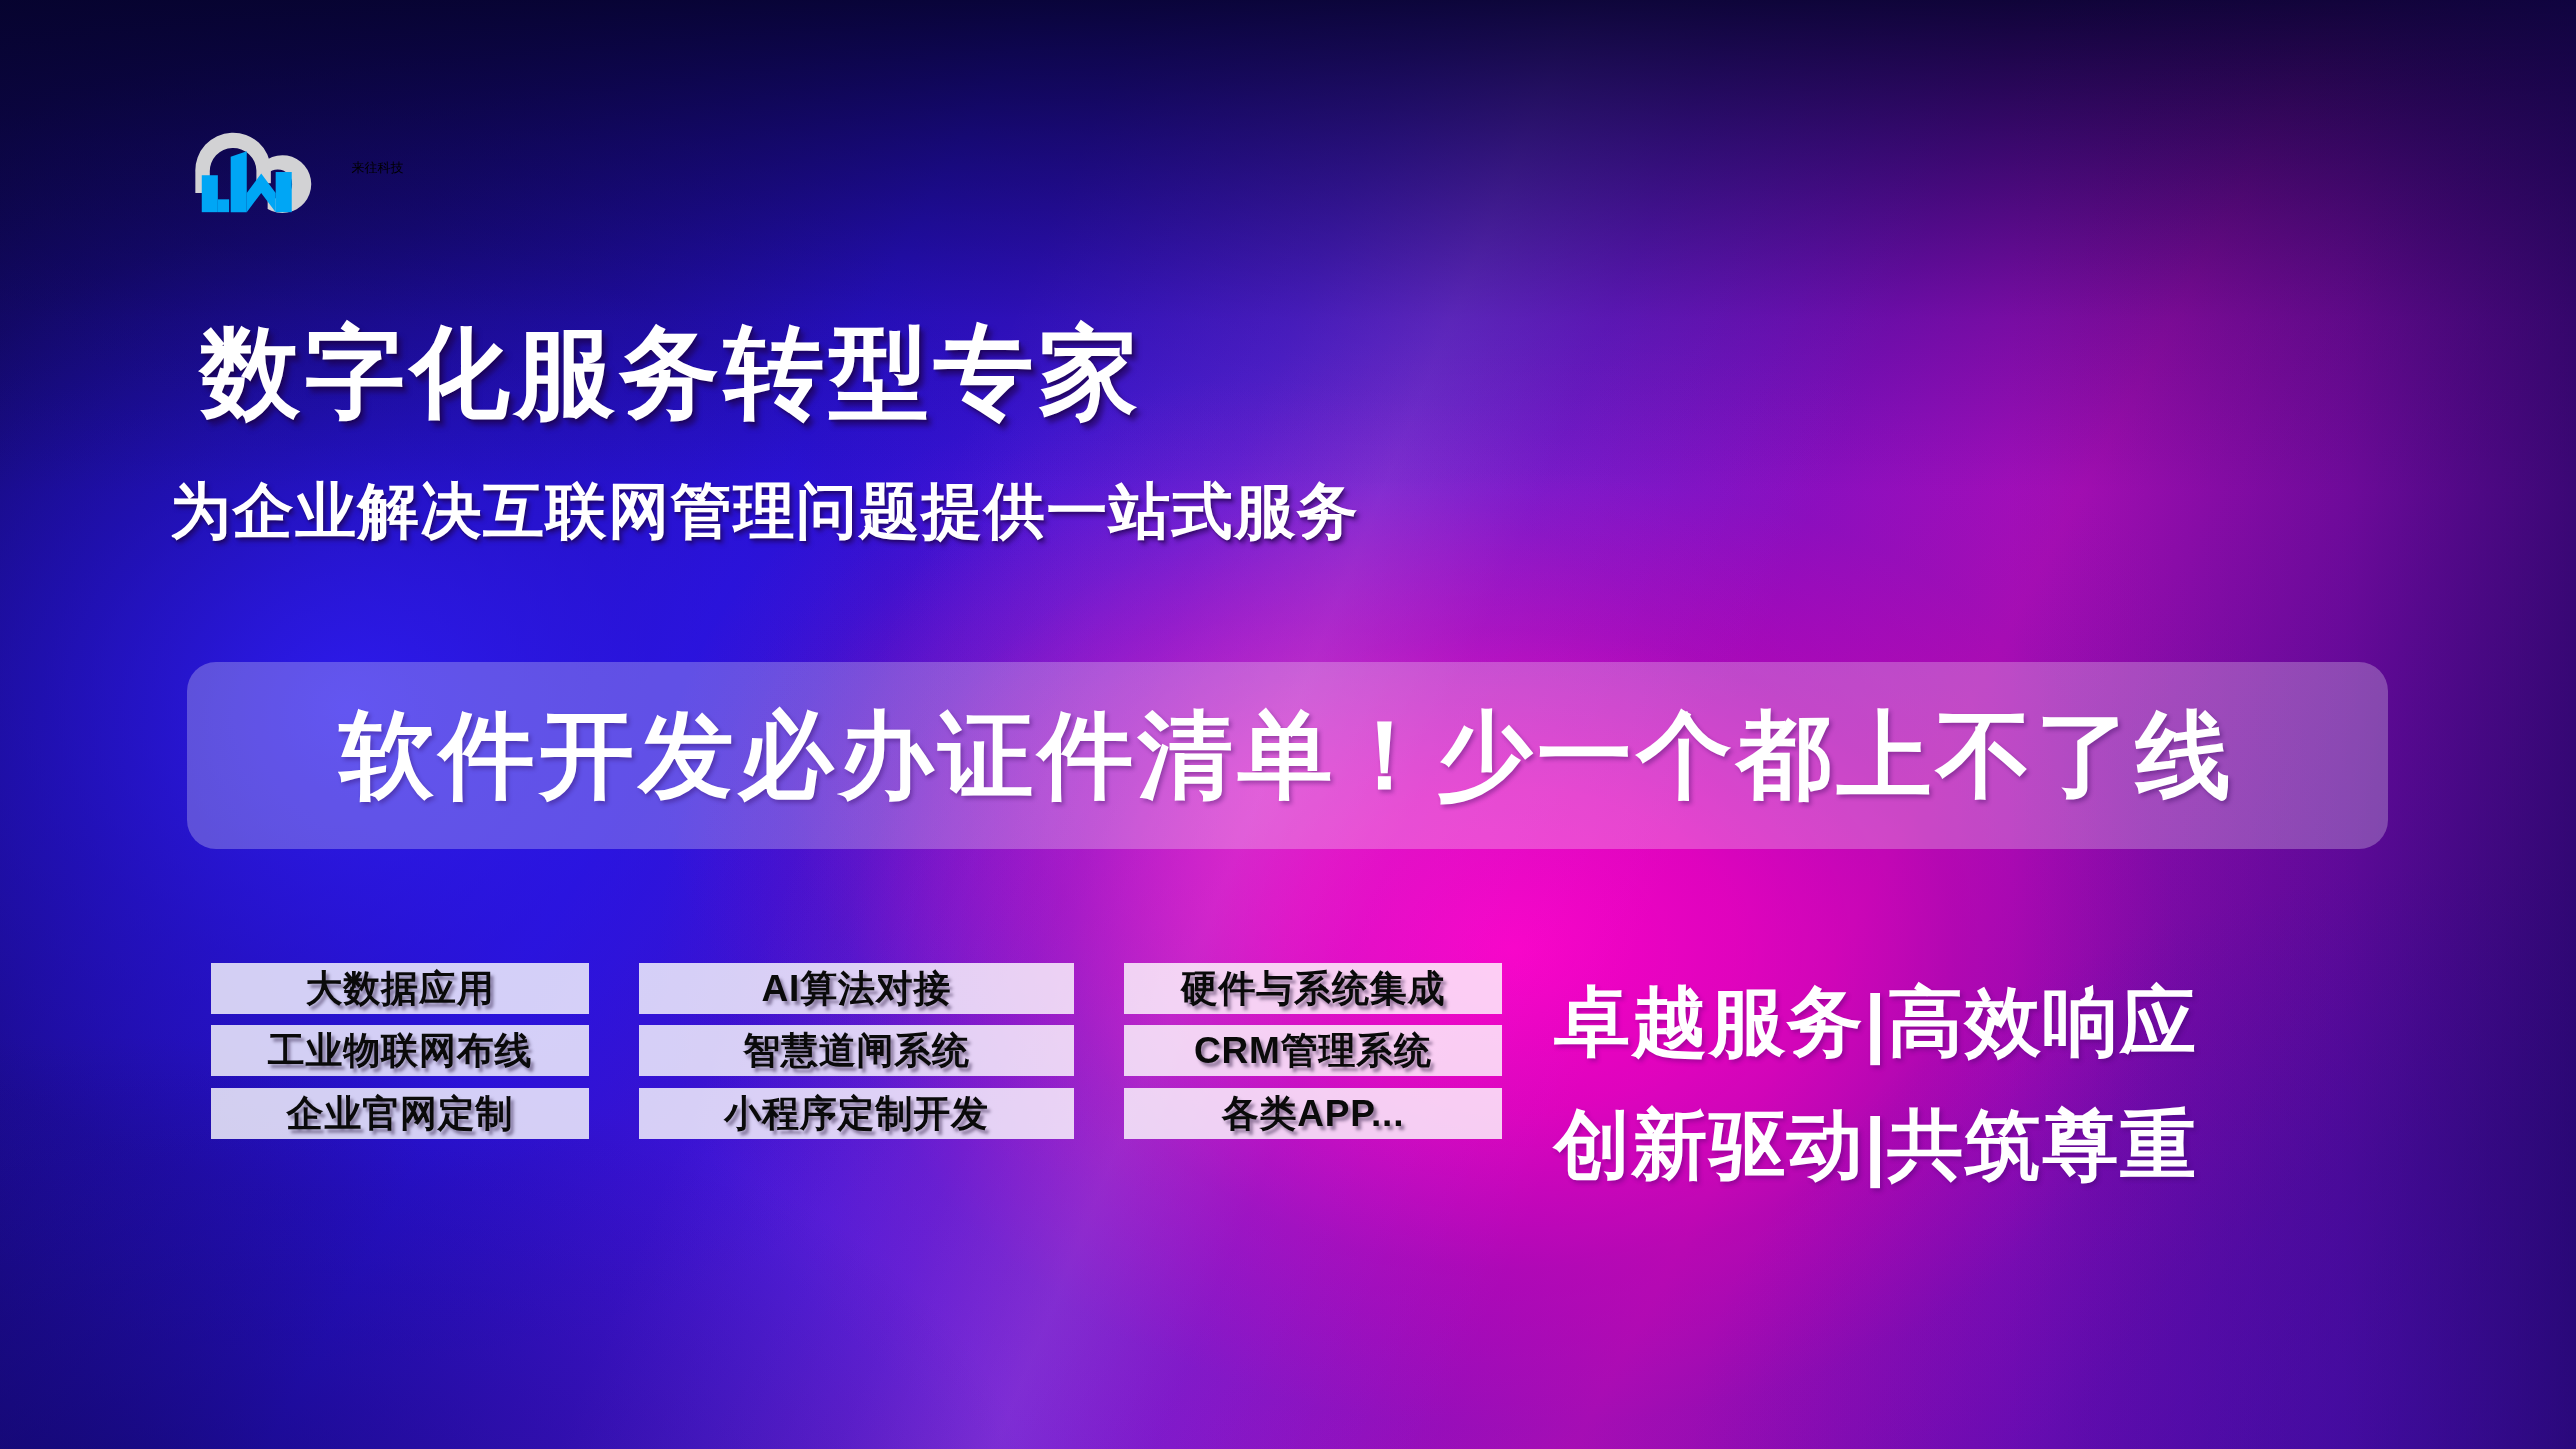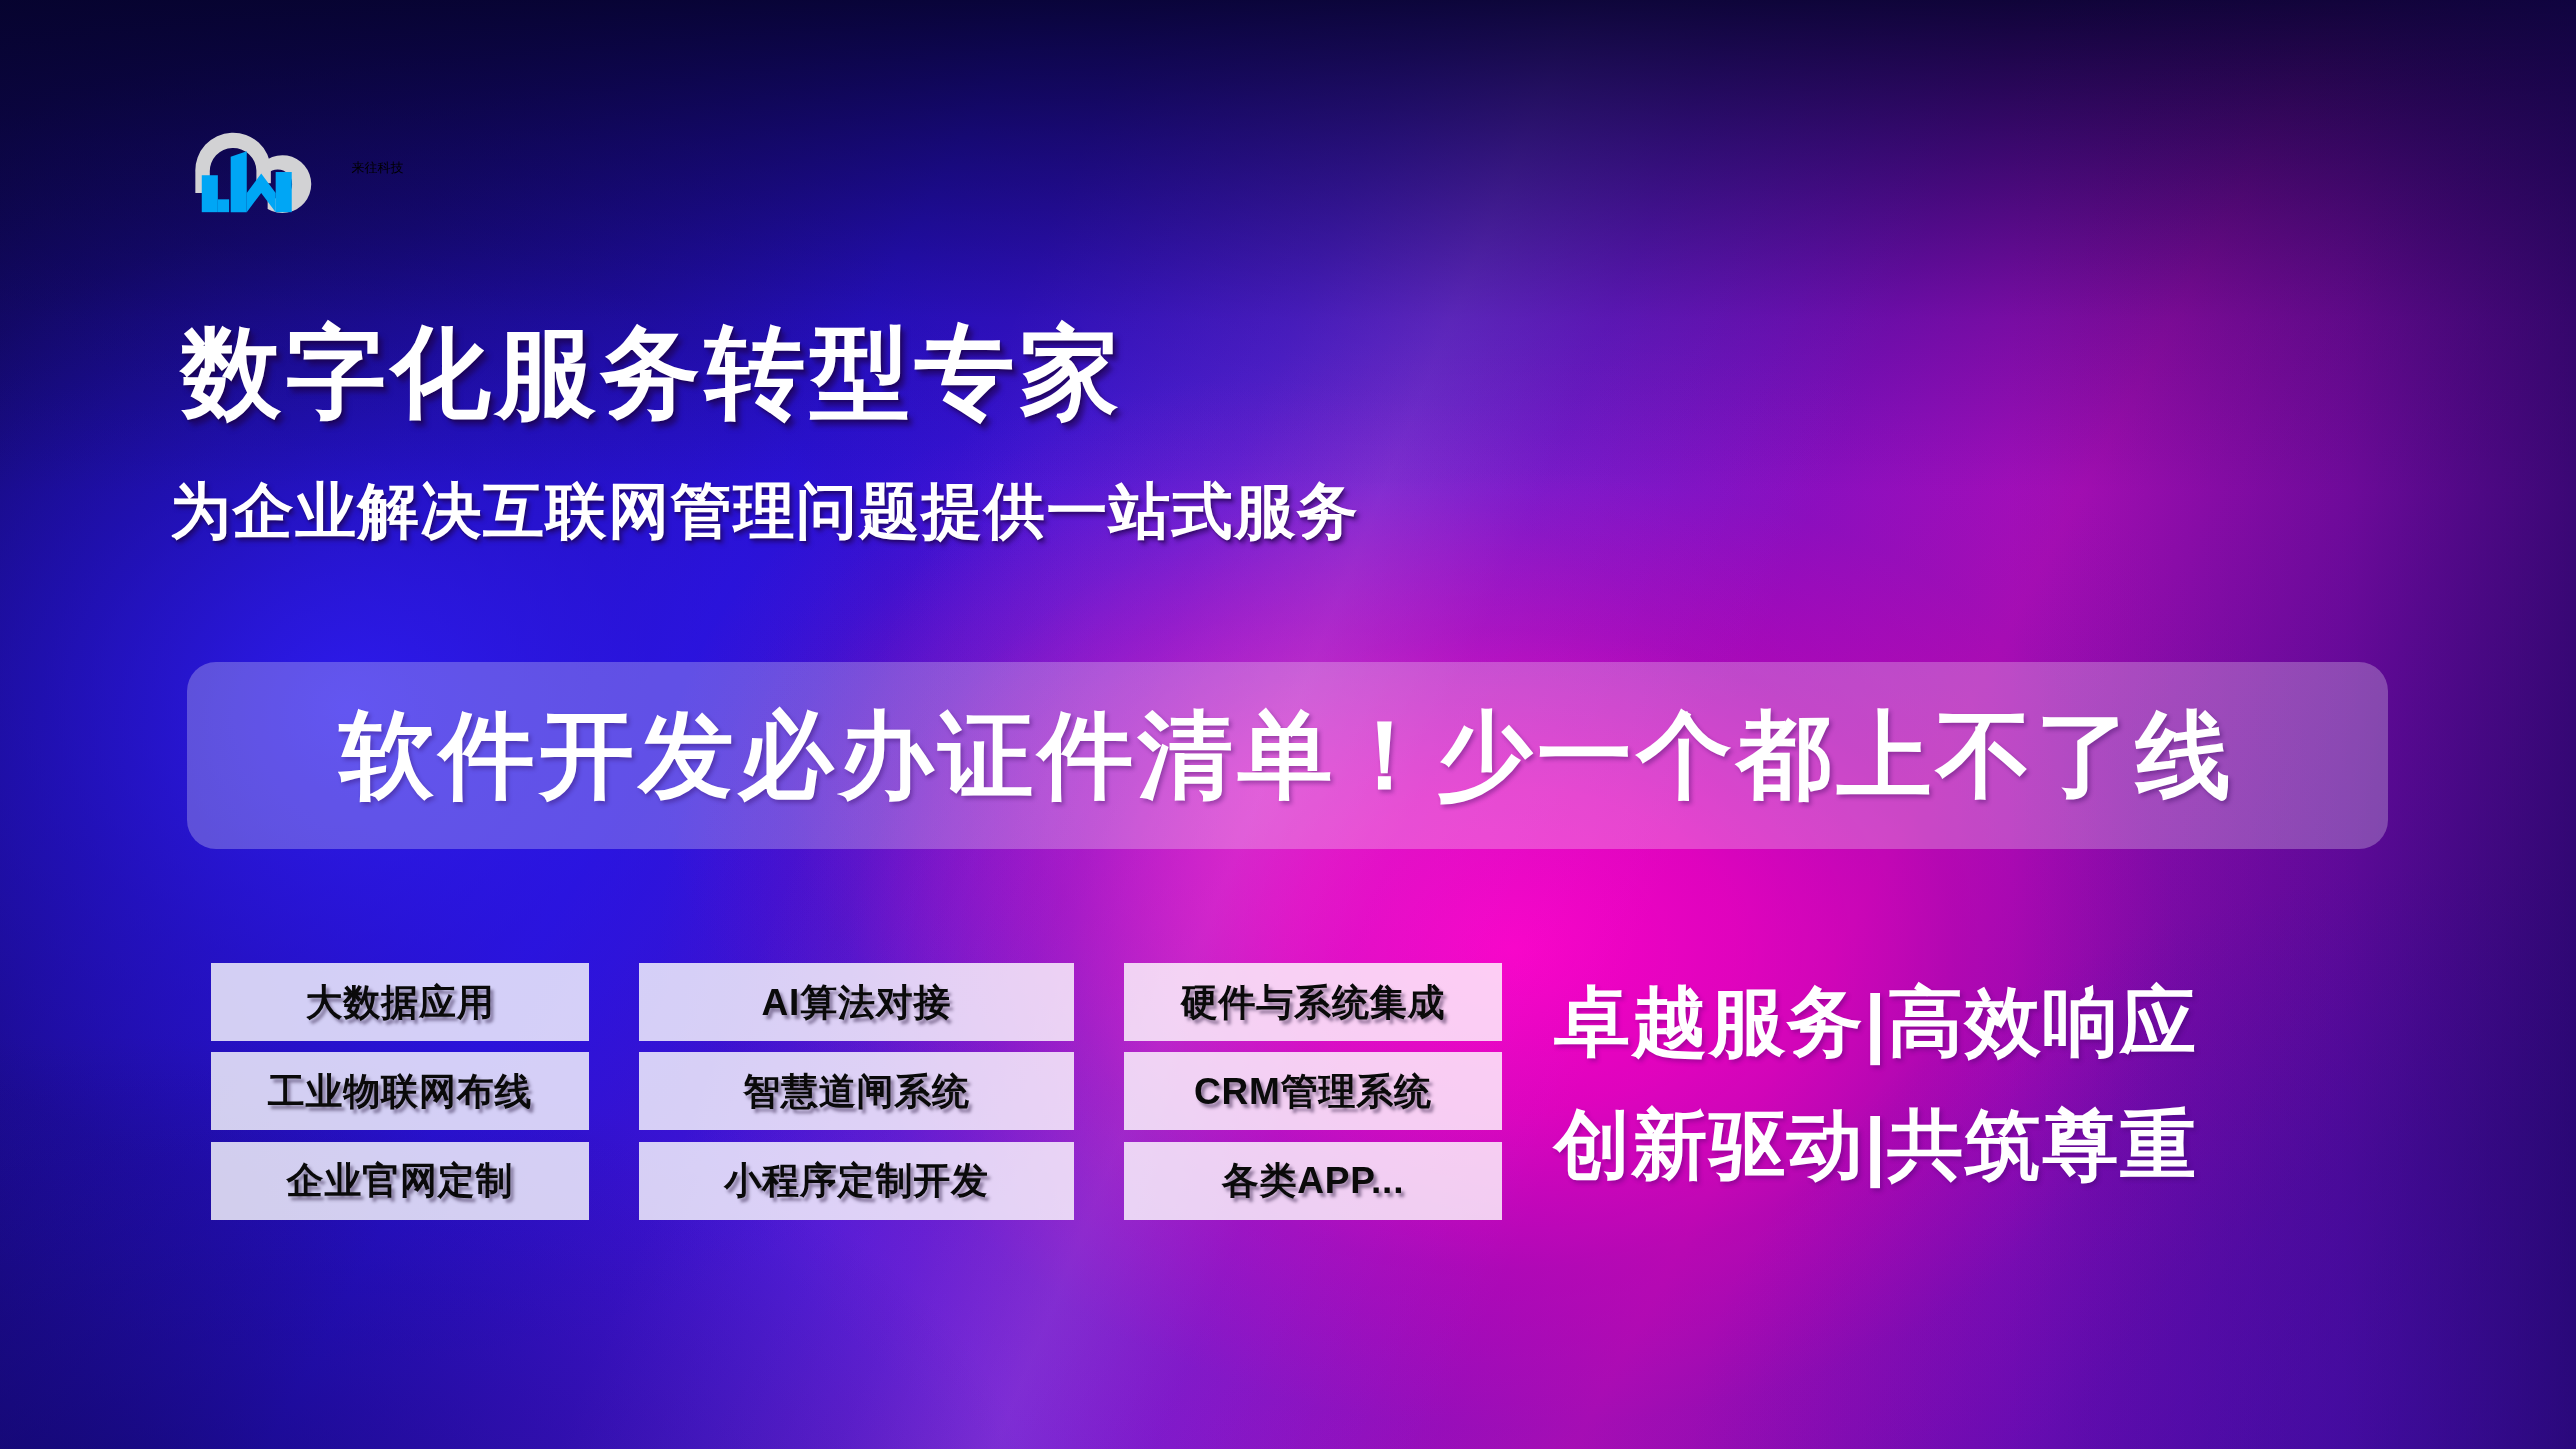--- a/index.html
+++ b/index.html
@@ -130,21 +130,21 @@
   #logo-mark {
     width: 142px;
     height: 98px;
     flex: none;
     display: block;
   }
 
   
   #headline {
     position: absolute;
-    left: 181px;
+    left: 200px;
     top: 322px;
     font-size: 100px;
     font-weight: bold;
     color: #ffffff;
     letter-spacing: 4.8px;
     line-height: 1;
     white-space: nowrap;
     text-shadow:
       4.8px 5.6px 4.8px rgba(30,0,70,0.55),
       1.6px 2.4px 1.6px rgba(20,0,55,0.40);
@@ -194,21 +194,21 @@
     position: absolute;
     left: 211px;
     top: 963px;
     display: grid;
     grid-template-columns: 378px 435px 378px;
     column-gap: 50px;
     row-gap: 11.3px;
     align-items: start;
   }
   .tag {
-    height: 78px;
+    height: 51px;
     background: rgba(255,255,255,0.80);
     display: flex;
     align-items: center;
     justify-content: center;
     box-sizing: border-box;
     padding: 0 8px;
   }
   .tag-label {
     font-size: 37px;
     font-weight: bold;

